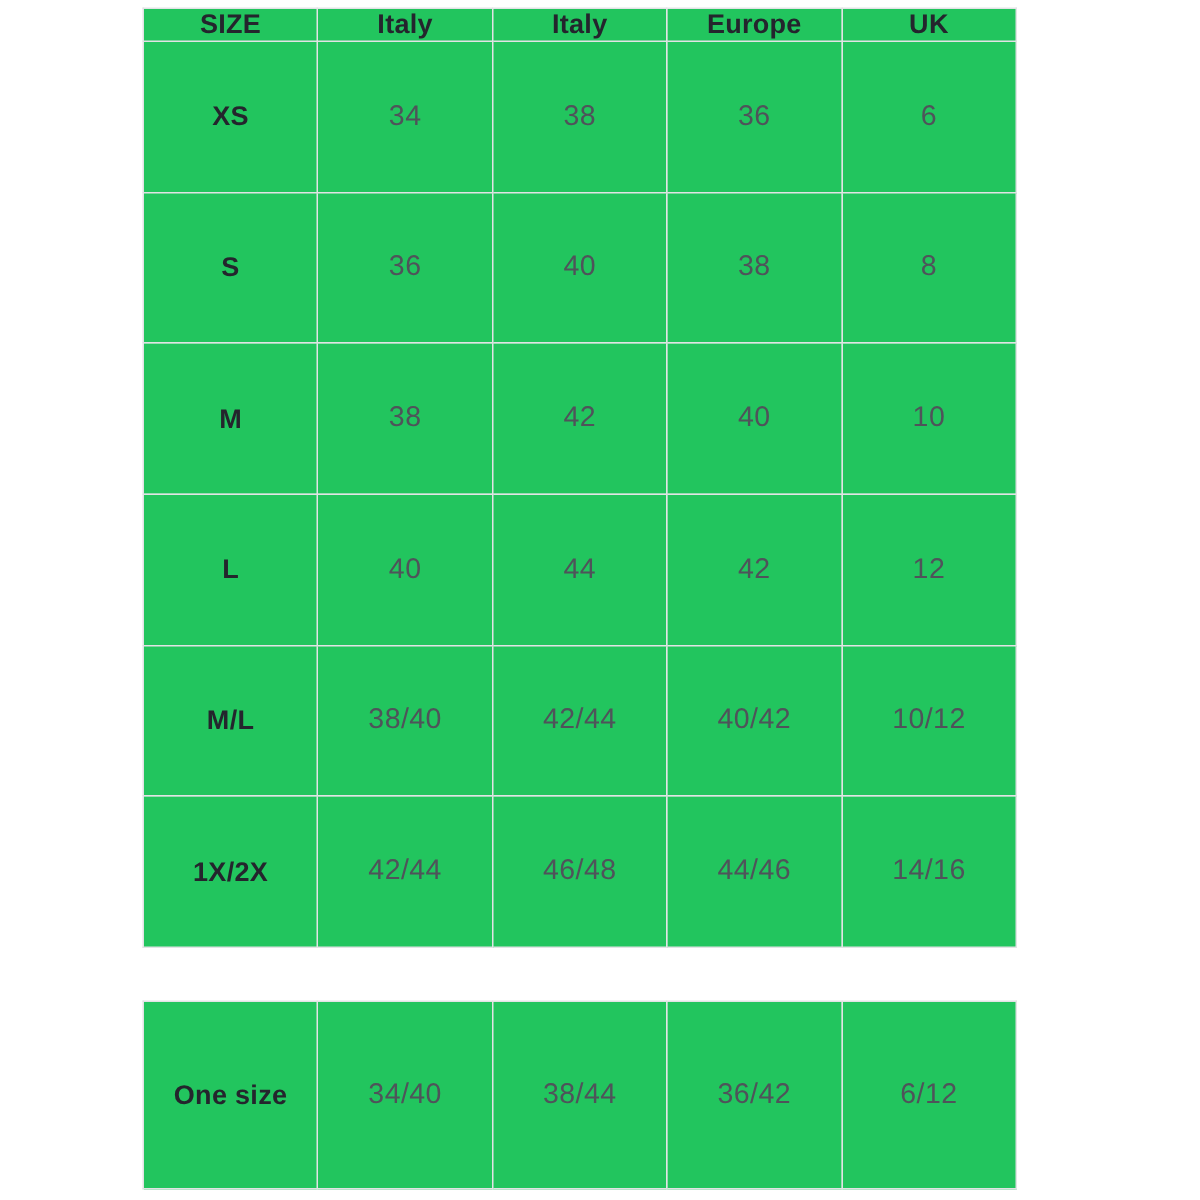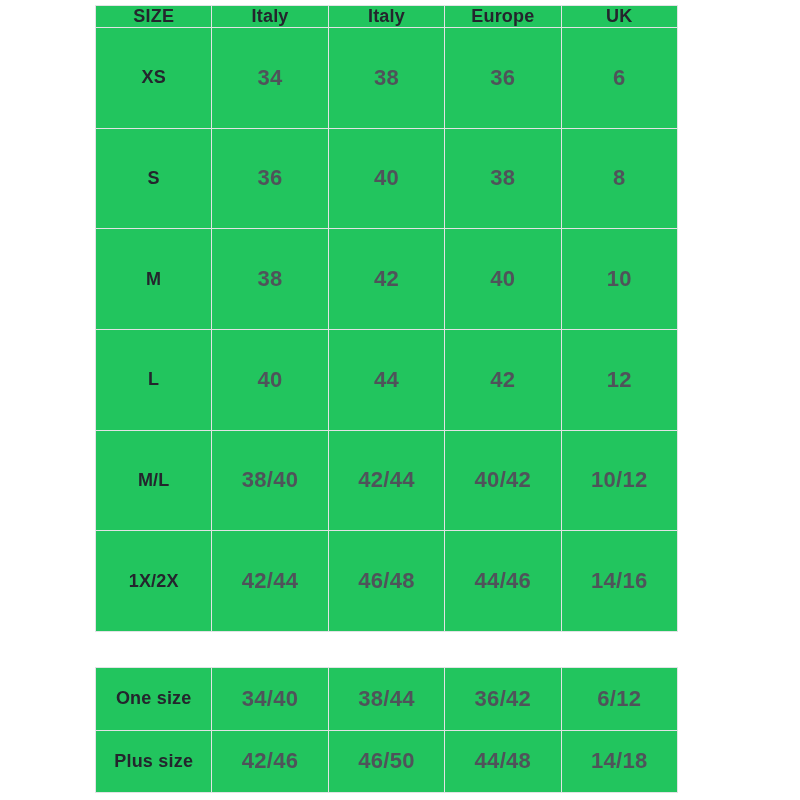--- a/index.html
+++ b/index.html
@@ -43,22 +43,22 @@
     background: #22c55e;
   }
   .size-table th,
   .size-table td.label-cell {
     font-weight: 700;
     font-size: 18px;
     color: #24252d;
     letter-spacing: 0.2px;
   }
   .size-table td.value-cell {
-    font-weight: 700;
-    font-size: 22px;
+    font-weight: 400;
+    font-size: 19px;
     color: #4f535a;
     letter-spacing: 0.3px;
   }
 </style>
 </head>
 <body>
 
 <div class="page">
 
   <table class="size-table main">
@@ -119,23 +119,16 @@
 
   <table class="size-table extra">
     <tbody>
         <tr>
           <td class="label-cell">One size</td>
           <td class="value-cell">34/40</td>
           <td class="value-cell">38/44</td>
           <td class="value-cell">36/42</td>
           <td class="value-cell">6/12</td>
         </tr>
-        <tr>
-          <td class="label-cell">Plus size</td>
-          <td class="value-cell">42/46</td>
-          <td class="value-cell">46/50</td>
-          <td class="value-cell">44/48</td>
-          <td class="value-cell">14/18</td>
-        </tr>
       </tbody>
   </table>
 
 </div>
 
 </body></html>

